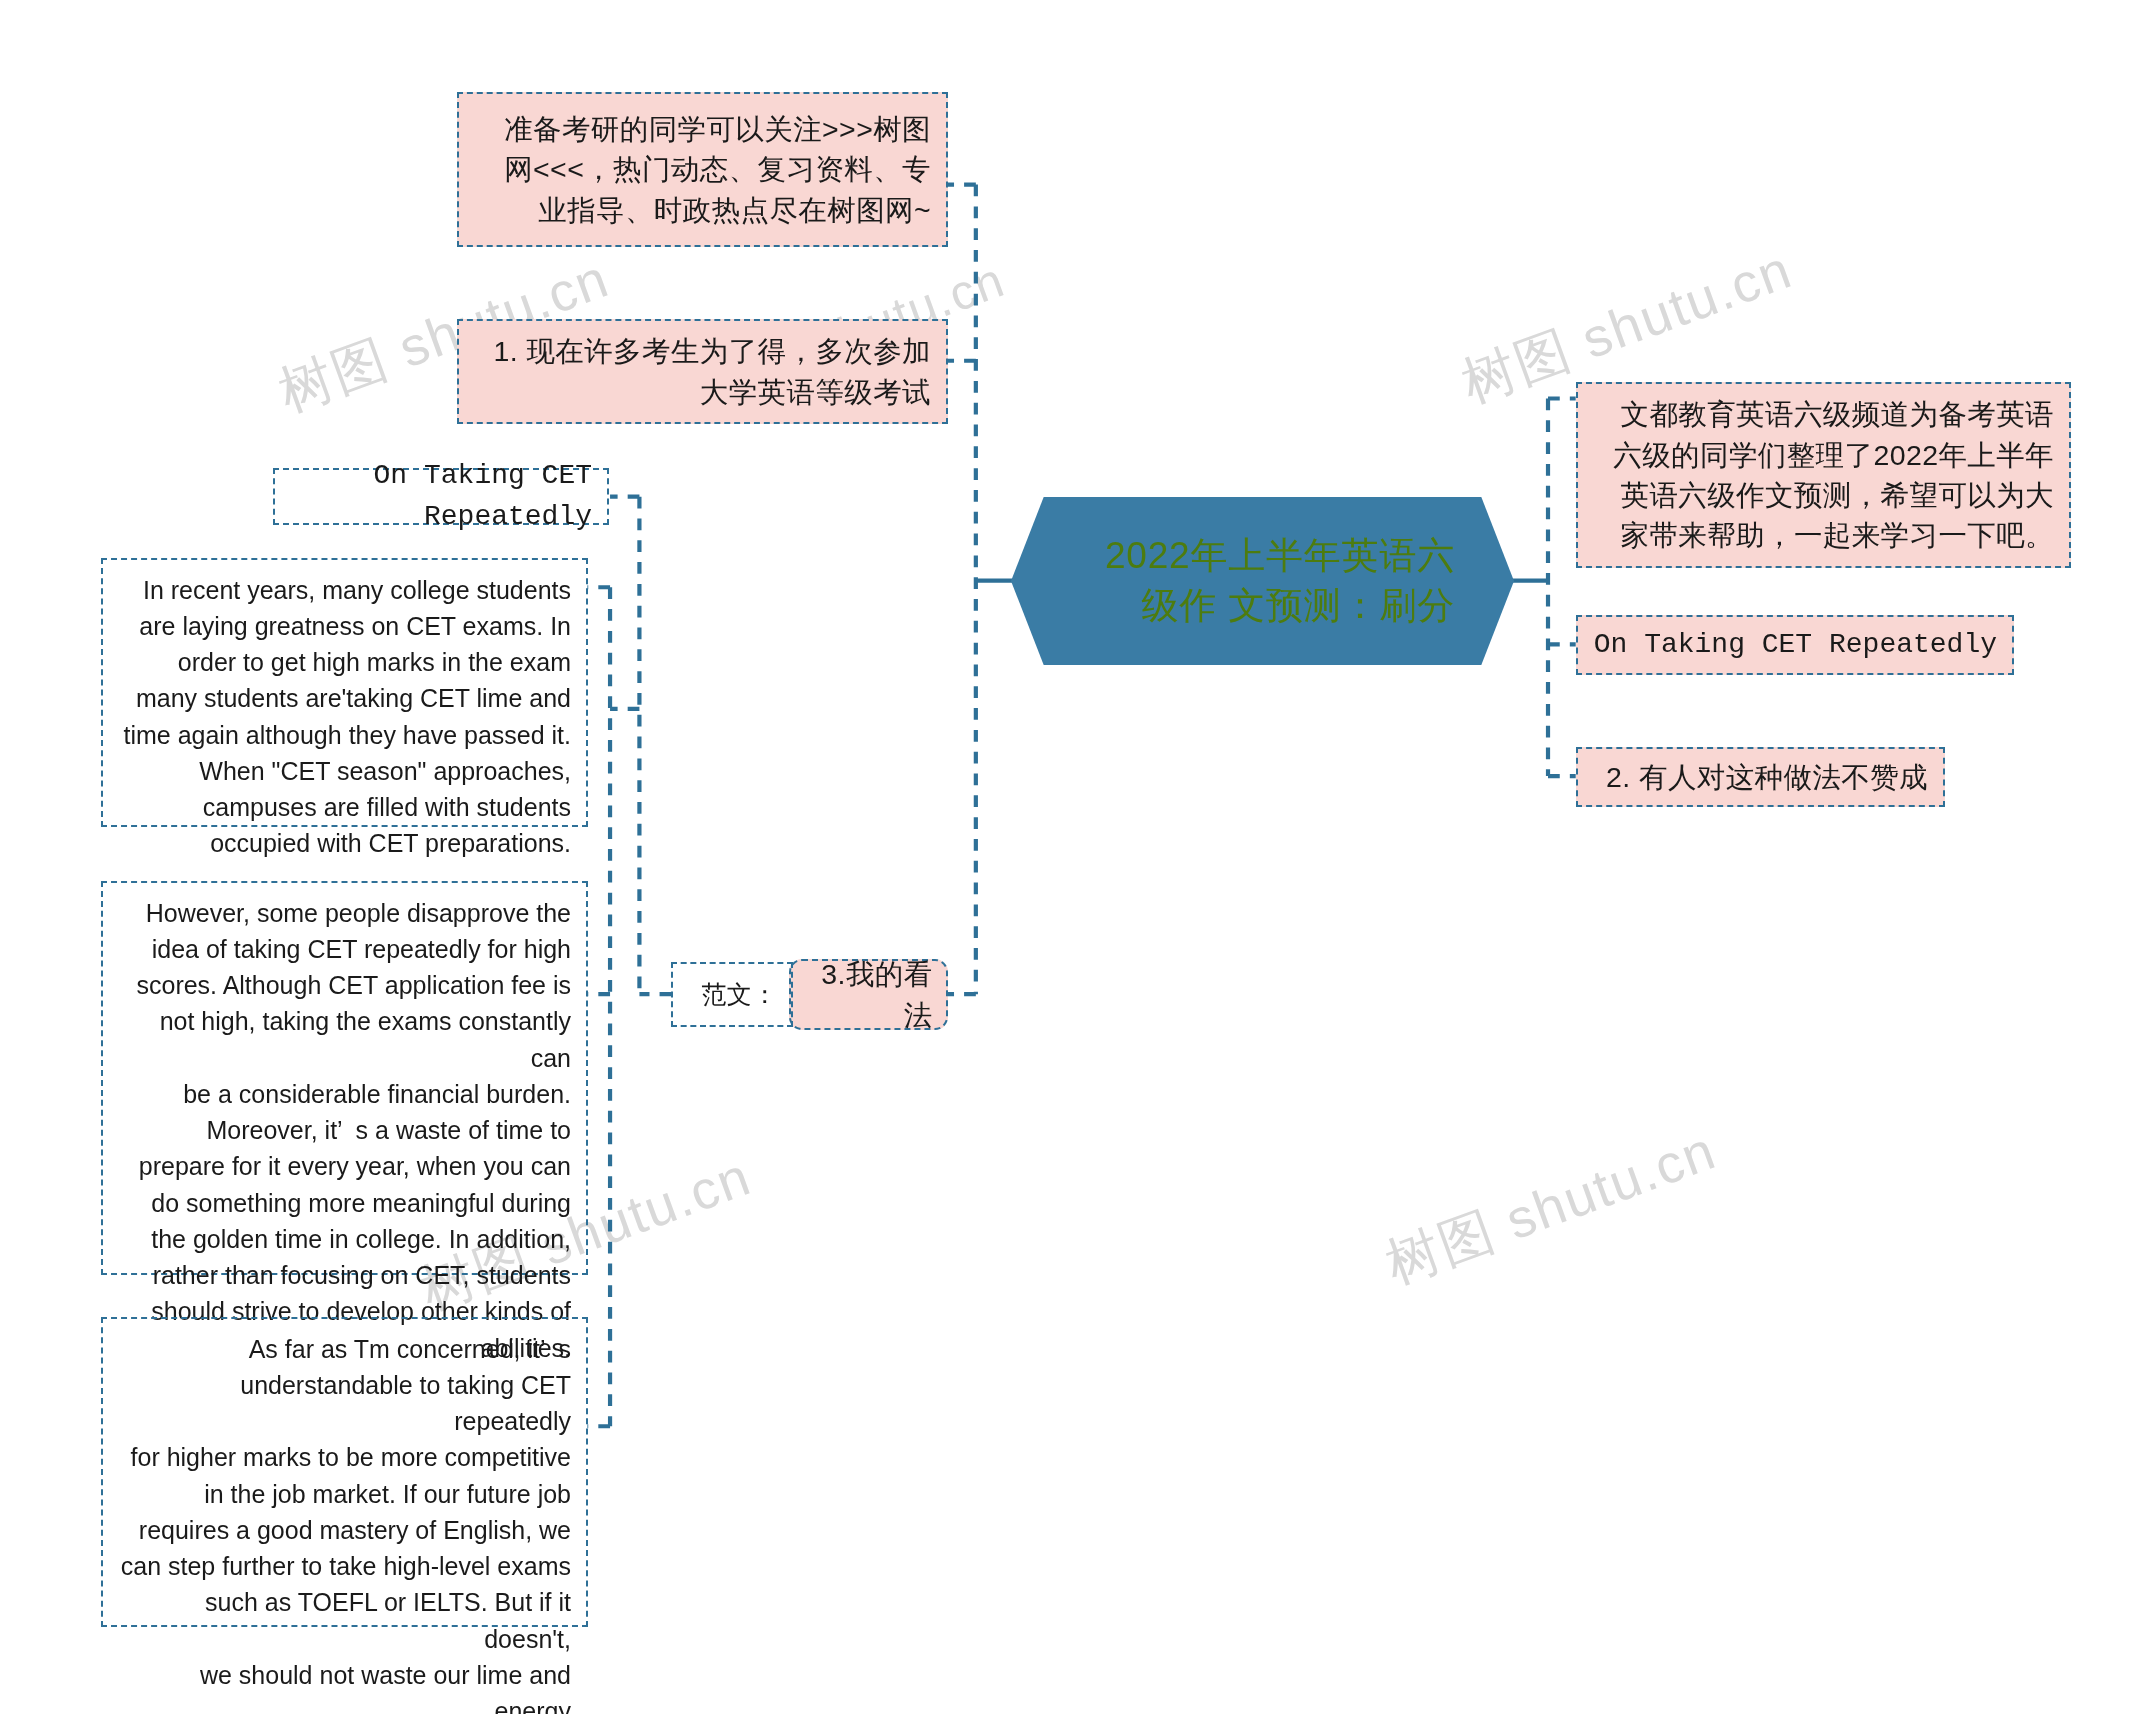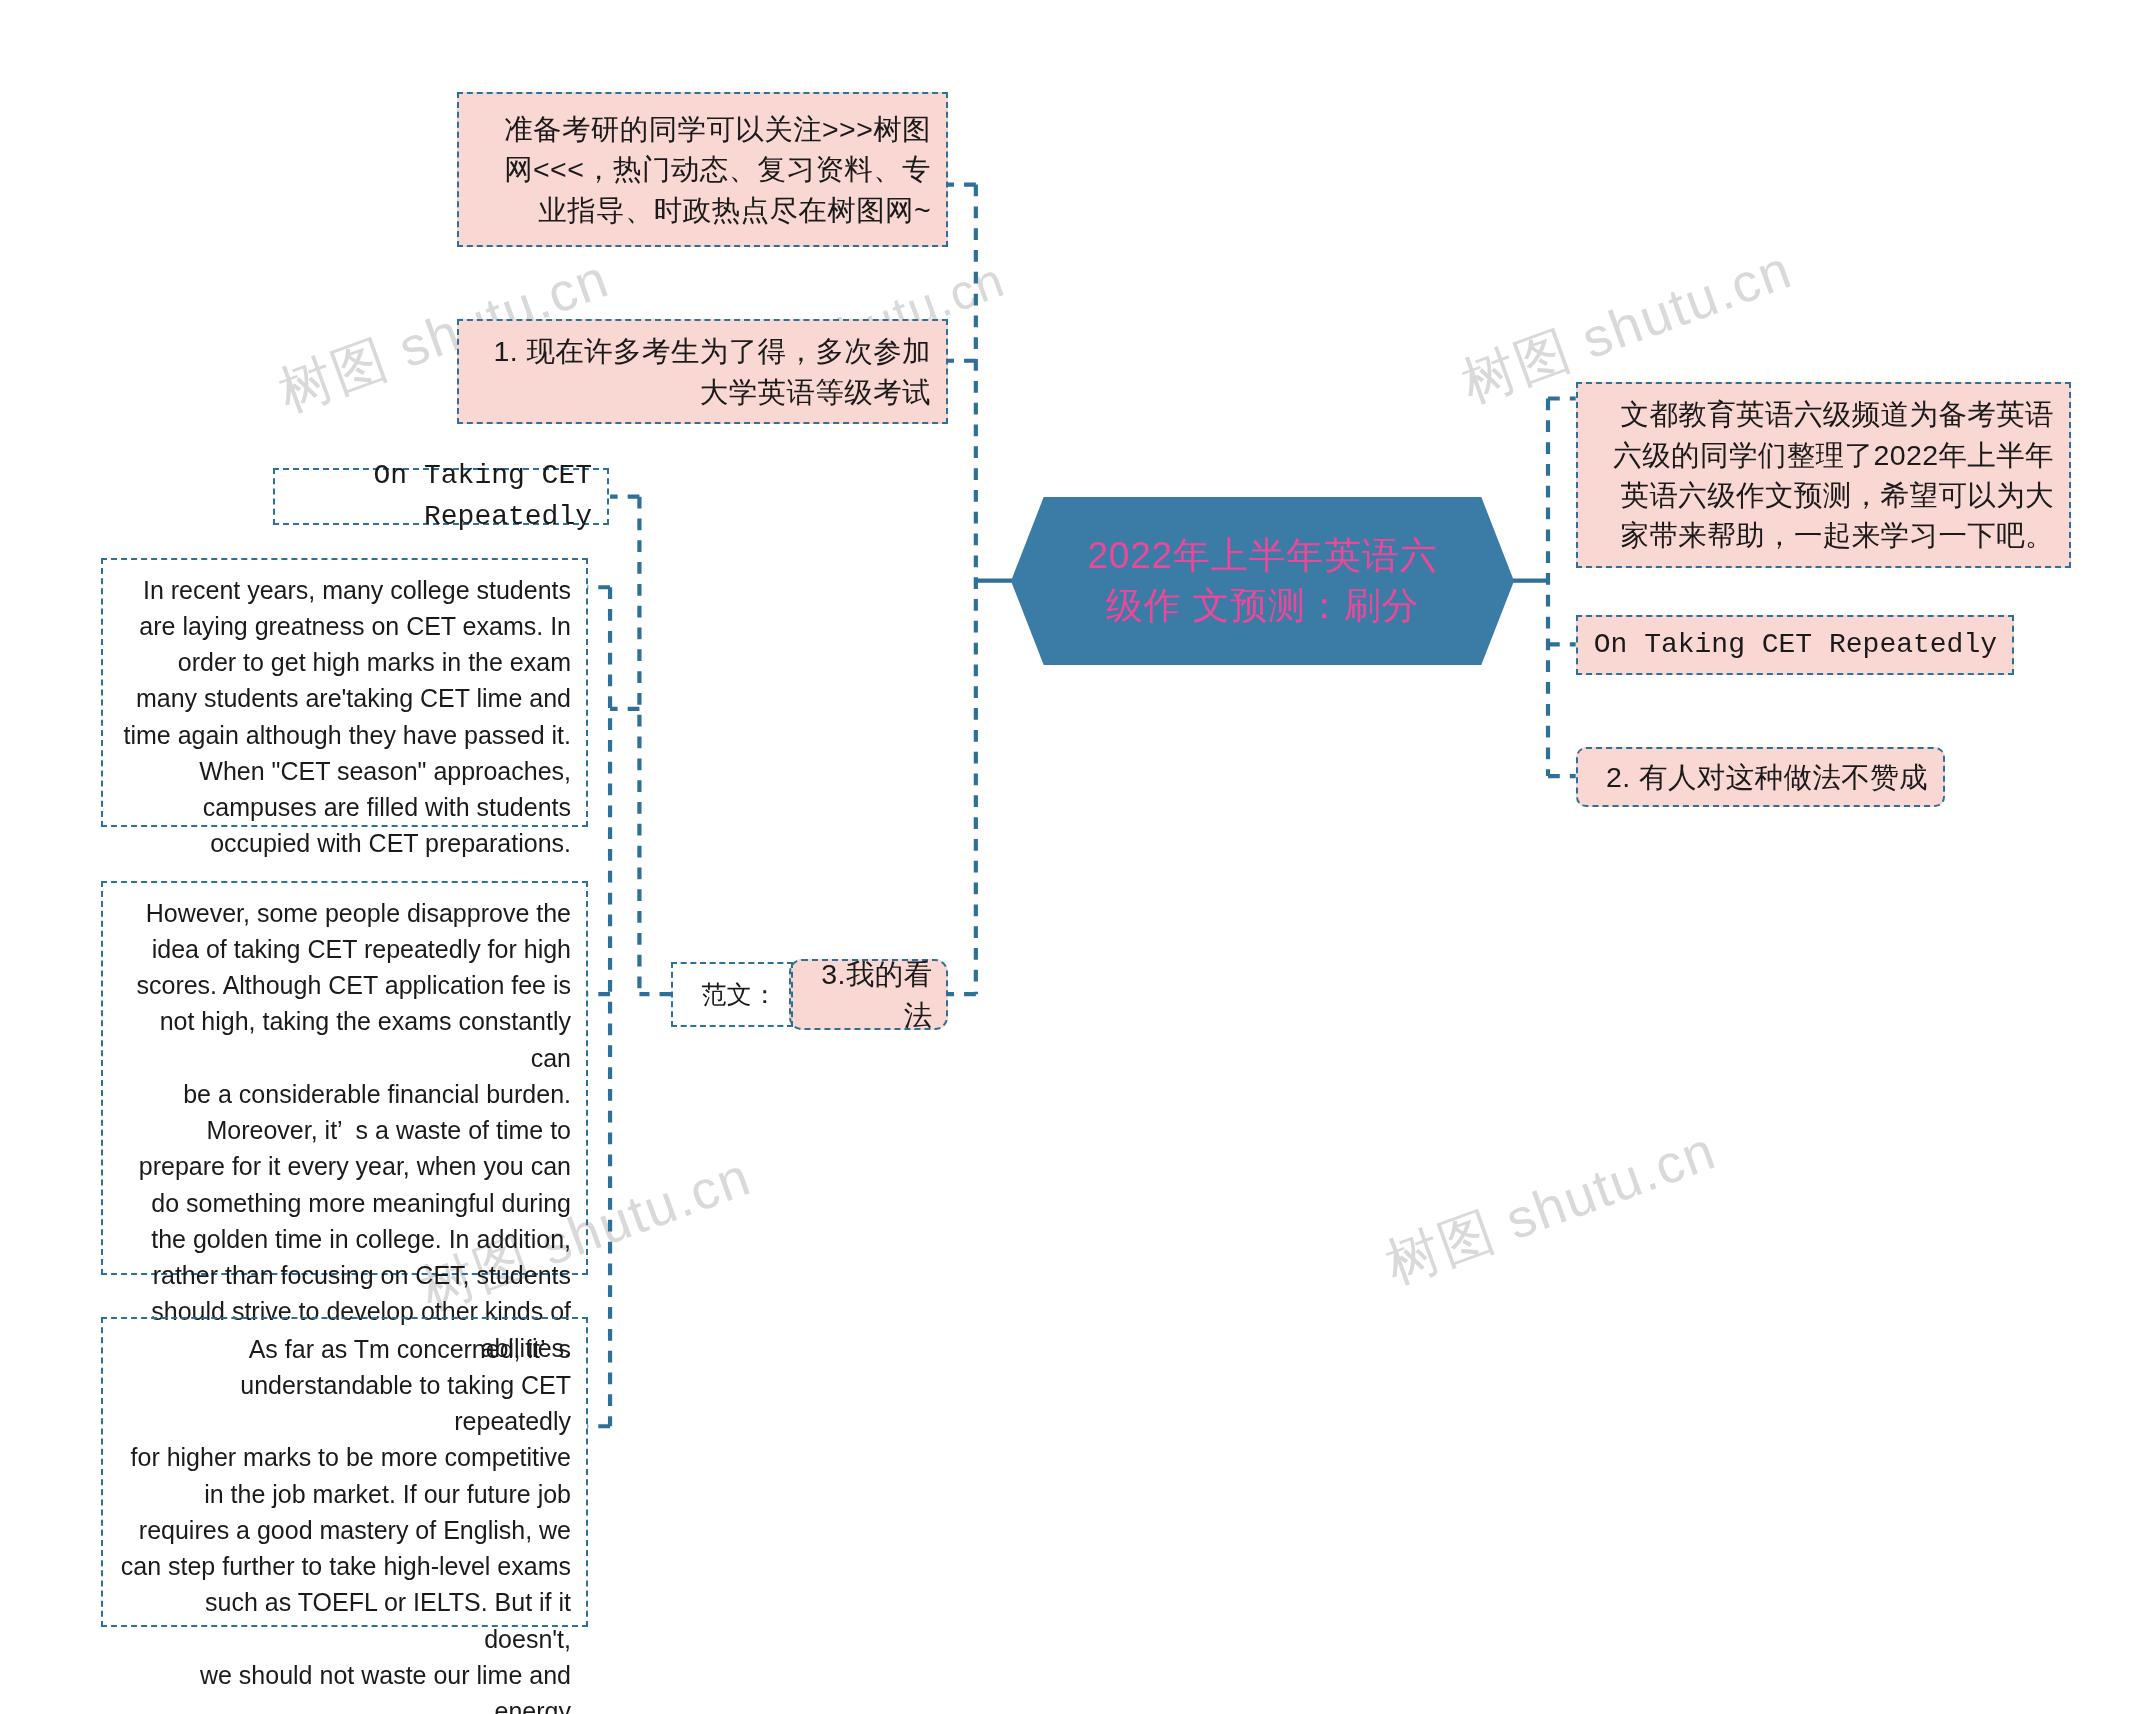--- a/index.html
+++ b/index.html
@@ -97,24 +97,24 @@
   #central .hexfill {
     position: absolute;
     left: 0; top: 0;
     width: 100%;
     height: 100%;
     background: #3a7ca5;
     clip-path: polygon(6.5% 0%, 93.5% 0%, 100% 50%, 93.5% 100%, 6.5% 100%, 0% 50%);
   }
   #central .ctext {
     position: relative;
-    color: #ec4899;
+    color: #4d7c0f;
     font-size: 37px;
     line-height: 1.35;
-    text-align: center;
+    text-align: right;
     letter-spacing: 0.8px;
     padding: 0 59px;
     z-index: 1;
   }
 </style>
 </head>
 <body>
 
 <div id="canvas">
 
@@ -189,21 +189,21 @@
     <span class="txt">文都教育英语六级频道为备考英语
 六级的同学们整理了2022年上半年
 英语六级作文预测，希望可以为大
 家带来帮助，一起来学习一下吧。</span>
   </div>
 
   <div class="node pink en-lg pad-b" style="left:1576px; top:615px; width:438px; height:60px;">
     <span class="txt">On Taking CET Repeatedly</span>
   </div>
 
-  <div class="node pink cn pad-b" style="left:1576px; top:747px; width:369px; height:60px;border-radius:10px;">
+  <div class="node pink cn pad-b" style="left:1576px; top:747px; width:369px; height:60px;">
     <span class="txt">2. 有人对这种做法不赞成</span>
   </div>
 
   <div class="node plain en-lg pad-b" style="left:273px; top:468px; width:336px; height:57px;">
     <span class="txt">On Taking CET Repeatedly</span>
   </div>
 
   <div class="node plain en pad-b" style="left:101px; top:558px; width:487px; height:269px; align-items:flex-start;">
     <span class="txt">In recent years, many college students
 are laying greatness on CET exams. In

